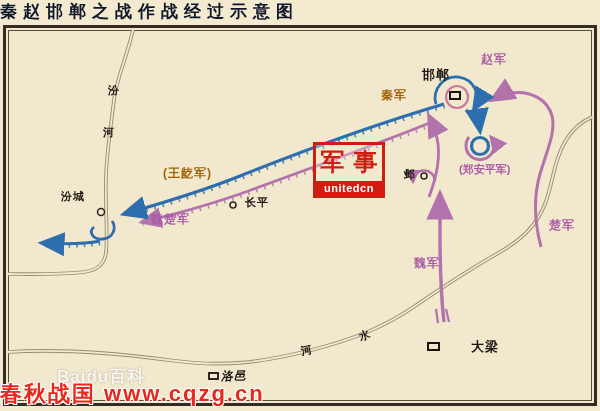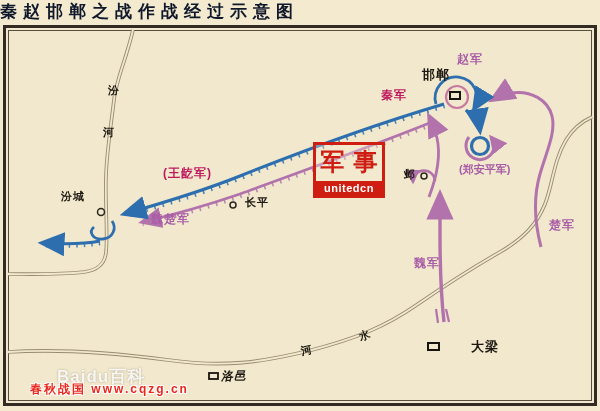--- a/index.html
+++ b/index.html
@@ -23,21 +23,21 @@
   #map-title{
     position:absolute;left:0;top:3px;width:100%;
     text-align:left;
     font-size:17px;font-weight:bold;color:#0f172a;
     letter-spacing:6px;
     font-family:"Liberation Serif","DejaVu Serif",serif;
   }
   svg{position:absolute;left:0;top:0;}
   .lbl{position:absolute;white-space:nowrap;line-height:1;}
   .c-black{color:#1d1912;}
-  .c-blue{color:#be185d;font-weight:bold;}
+  .c-blue{color:#a16207;font-weight:bold;}
   .c-purple{color:#a95da6;font-weight:bold;}
   .city-big{font-size:13px;font-weight:bold;letter-spacing:1px;text-align:center;}
   .city-sm{font-size:11px;font-weight:bold;letter-spacing:1px;}
   .army{font-size:12px;letter-spacing:1px;}
   .army-sm{font-size:11px;letter-spacing:0px;}
   .riverchar{font-size:11px;font-weight:bold;}
   
   #seal-box{
     position:absolute;left:313px;top:142px;width:66px;height:50px;
     border:3px solid #cf1d12;
@@ -58,25 +58,24 @@
   #baidu-wm{
     position:absolute;left:30px;top:368px;
     font-size:17px;font-weight:bold;
     color:rgba(255,255,255,0.88);
     text-shadow:0 0 2px rgba(140,128,100,0.7);
     letter-spacing:1px;
     margin-left:27px;
   }
   #cqzg-wm{
     position:absolute;left:0px;top:383px;
-    font-size:12px;font-weight:bold;
+    font-size:22px;font-weight:bold;
     color:#e8271d;
     letter-spacing:2px;
     text-shadow:-1px -1px 0 #fff,1px -1px 0 #fff,-1px 1px 0 #fff,1px 1px 0 #fff;
-    padding-left:30px;
   }
 </style>
 </head>
 <body>
 
 <div id="stage">
 
   <div id="map-title" class="lbl">秦赵邯郸之战作战经过示意图</div>
 
   <div id="map-frame">
@@ -141,21 +140,21 @@
     <rect x="209" y="373" width="9" height="6" fill="none" stroke="#17140f" stroke-width="1.8"></rect>
   </svg>
 
   <span class="lbl c-black city-big" style="left:422px;top:68px;">邯郸</span>
   <span class="lbl c-black city-sm" style="left:239px;top:197px;margin-left:6px;">长平</span>
   <span class="lbl c-black city-sm" style="left:61px;top:191px;">汾城</span>
   <span class="lbl c-black city-sm" style="left:404px;top:169px;">邺</span>
   <span class="lbl c-black city-big" style="left:444px;top:340px;margin-left:27px;">大梁</span>
   <span class="lbl c-black city-sm" style="left:221px;top:370px;font-size:12px;font-style:italic;">洛邑</span>
 
-  <span class="lbl c-purple army" style="left:457px;top:53px;">赵军</span>
+  <span class="lbl c-purple army" style="left:481px;top:53px;">赵军</span>
   <span class="lbl c-blue army" style="left:381px;top:89px;">秦军</span>
   <span class="lbl c-blue army" style="left:163px;top:167px;">(王龁军)</span>
   <span class="lbl c-purple army" style="left:151px;top:213px;">魏楚军</span>
   <span class="lbl c-purple army-sm" style="left:459px;top:164px;">(郑安平军)</span>
   <span class="lbl c-purple army" style="left:414px;top:257px;">魏军</span>
   <span class="lbl c-purple army" style="left:549px;top:219px;">楚军</span>
 
   <span class="lbl c-black riverchar" style="left:108px;top:85px;">汾</span>
   <span class="lbl c-black riverchar" style="left:103px;top:127px;">河</span>
   <span class="lbl c-black riverchar" style="left:301px;top:345px;transform:rotate(-12deg);">河</span>

